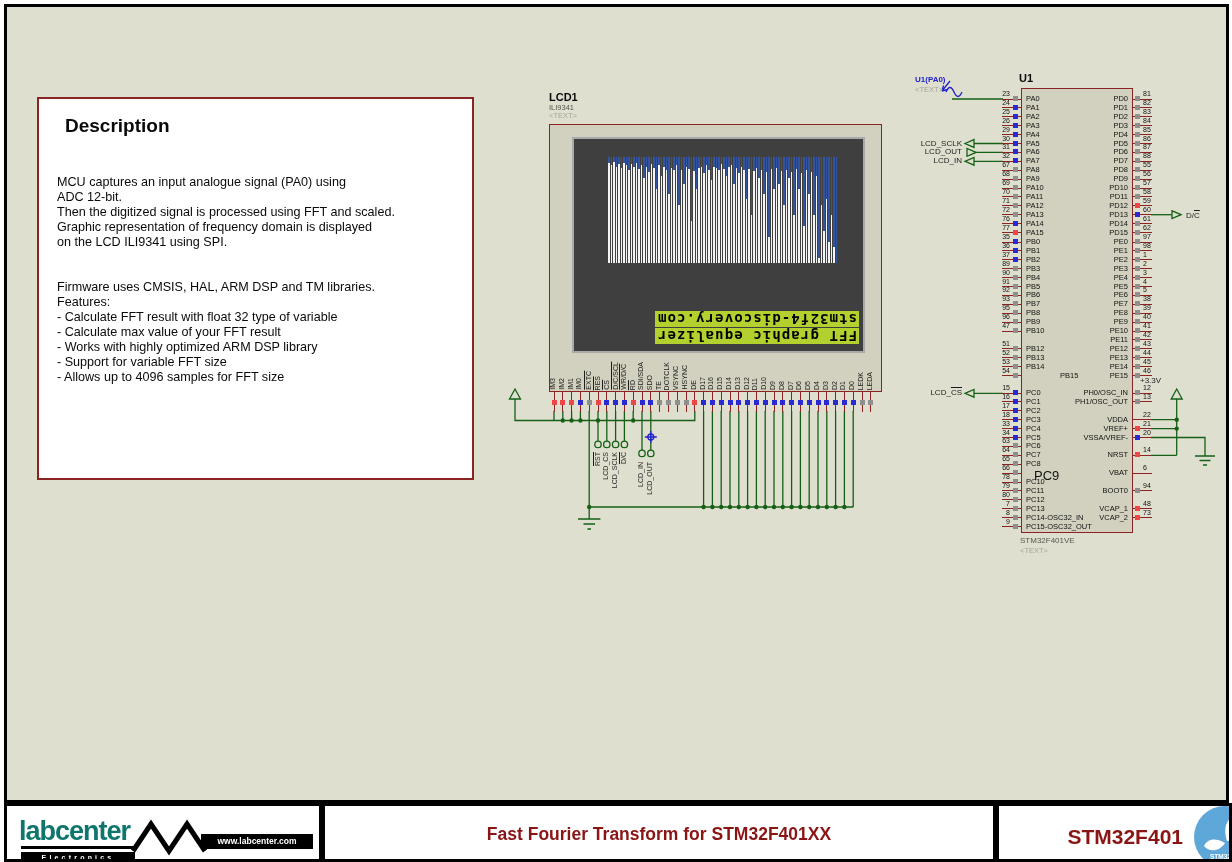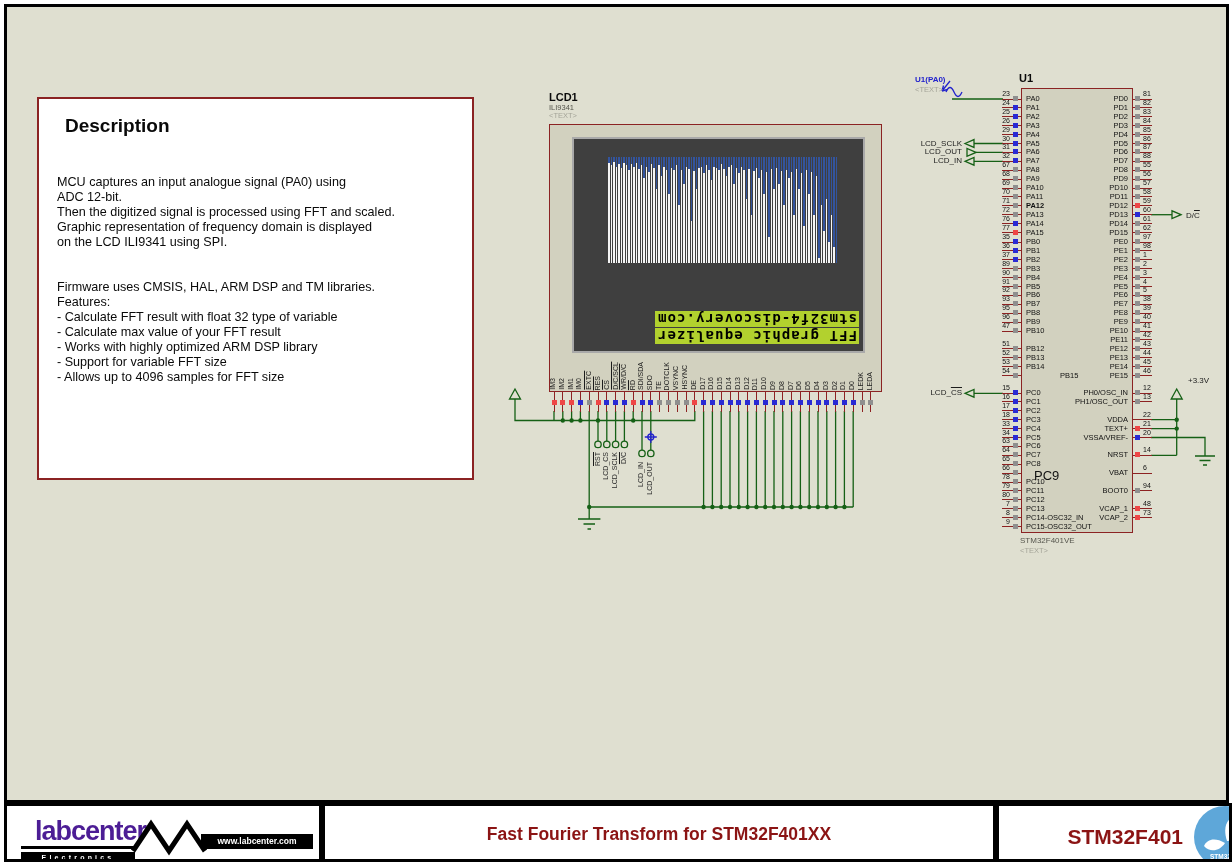--- a/index.html
+++ b/index.html
@@ -34,22 +34,22 @@
   .partname{font-size:8px;color:#55554c}
   .ph{font-size:7.5px;color:var(--label_gray,#a5a599)}
   .term-lbl{position:absolute;font-size:8px;color:#1c1c1c;white-space:nowrap}
   .ovh{text-decoration:overline}
   .footbox{position:absolute;top:803px;height:59px;background:#fff;border:3px solid #000;
            box-sizing:border-box;overflow:hidden}
   #foot-title{position:absolute;left:0;right:0;top:18px;text-align:center;font-size:17.5px;
               font-weight:bold;color:var(--accent,#8b1414)}
   #foot-url{position:absolute;left:0;right:0;top:44px;text-align:center;font-size:9px;
             color:var(--accent,#8b1414)}
-  #brand-name{position:absolute;left:28px;top:10px;font-size:27px;font-weight:800;
-              letter-spacing:-1px;color:#4c1d95}
+  #brand-name{position:absolute;left:12px;top:10px;font-size:27px;font-weight:800;
+              letter-spacing:-1px;color:#0f766e}
   #brand-underline{position:absolute;left:14px;top:40px;width:114px;height:3px;background:#000}
   #brand-url{position:absolute;left:194px;top:28px;width:112px;height:15px;background:#000;
              color:#fff;font-size:8.5px;font-weight:bold;line-height:15px;text-align:center}
   #brand-sub{position:absolute;left:14px;top:46px;width:114px;height:11px;background:#000;
              color:#fff;font-size:7px;font-weight:bold;letter-spacing:3.2px;text-align:center;line-height:11px}
   #chip-label{position:absolute;right:46px;top:19px;font-size:21px;font-weight:bold;
               color:var(--accent,#8b1414)}
 </style>
 </head>
 <body>
@@ -431,21 +431,21 @@
   <div class="abs partname" style="left:1020px;top:536px">STM32F401VE</div>
   <div class="abs ph" style="left:1020px;top:546px">&lt;TEXT&gt;</div>
 
   <div class="abs" style="left:915px;top:75px;font-size:8px;font-weight:bold;color:var(--term_blue,#2222cc)">U1(PA0)</div>
   <div class="abs ph" style="left:915px;top:85px">&lt;TEXT&gt;</div>
   <div class="term-lbl" style="right:270px;top:138.5px">LCD_SCLK</div>
   <div class="term-lbl" style="right:270px;top:147.4px">LCD_OUT</div>
   <div class="term-lbl" style="right:270px;top:156.3px">LCD_IN</div>
   <div class="term-lbl" style="right:270px;top:388.3px"><span>LCD_</span><span class="ovh">CS</span></div>
   <div class="term-lbl" style="left:1186px;top:210.5px"><span>D/</span><span class="ovh">C</span></div>
-  <div class="term-lbl" style="left:1188px;top:376px">+3.3V</div>
+  <div class="term-lbl" style="left:1140px;top:376px">+3.3V</div>
 
   <div id="schem" class="abs" style="left:0;top:0;width:1232px;height:862px">
       <div class="vl" style="left: 549px; bottom: 472px;">IM3</div>
       <div style="position: absolute; left: 553.5px; top: 392px; width: 1px; height: 20px; background: var(--stub);"></div>
       <div style="position: absolute; left: 551.5px; top: 399.5px; width: 5px; height: 5px; background: var(--sq_red);"></div>
       <div class="vl" style="left: 557.8px; bottom: 472px;">IM2</div>
       <div style="position: absolute; left: 562.3px; top: 392px; width: 1px; height: 20px; background: var(--stub);"></div>
       <div style="position: absolute; left: 560.3px; top: 399.5px; width: 5px; height: 5px; background: var(--sq_red);"></div>
       <div class="vl" style="left: 566.6px; bottom: 472px;">IM1</div>
       <div style="position: absolute; left: 571.1px; top: 392px; width: 1px; height: 20px; background: var(--stub);"></div>
@@ -650,21 +650,21 @@
       <div style="position: absolute; left: 985px; top: 187.9px; width: 25px; text-align: right; font-size: 7px;">70</div>
       <div style="position: absolute; left: 1012.5px; top: 193.9px; width: 5px; height: 5px; background: var(--sq_gray);"></div>
       <div style="position: absolute; left: 1026px; top: 191.9px; font-size: 7.5px;">PA11</div>
       <div style="position: absolute; left: 1133px; top: 196.4px; width: 19px; height: 1px; background: var(--stub);"></div>
       <div style="position: absolute; left: 1143px; top: 187.9px; width: 25px; font-size: 7px;">58</div>
       <div style="position: absolute; left: 1134.5px; top: 193.9px; width: 5px; height: 5px; background: var(--sq_gray);"></div>
       <div style="position: absolute; right: 104px; top: 191.9px; font-size: 7.5px; text-align: right;">PD11</div>
       <div style="position: absolute; left: 1002px; top: 205.3px; width: 19px; height: 1px; background: var(--stub);"></div>
       <div style="position: absolute; left: 985px; top: 196.8px; width: 25px; text-align: right; font-size: 7px;">71</div>
       <div style="position: absolute; left: 1012.5px; top: 202.8px; width: 5px; height: 5px; background: var(--sq_gray);"></div>
-      <div style="position: absolute; left: 1026px; top: 200.8px; font-size: 7.5px; font-weight: bold;">PA12</div>
+      <div style="position: absolute; left: 1026px; top: 200.8px; font-size: 7.5px;">PA12</div>
       <div style="position: absolute; left: 1133px; top: 205.3px; width: 19px; height: 1px; background: var(--stub);"></div>
       <div style="position: absolute; left: 1143px; top: 196.8px; width: 25px; font-size: 7px;">59</div>
       <div style="position: absolute; left: 1134.5px; top: 202.8px; width: 5px; height: 5px; background: var(--sq_red);"></div>
       <div style="position: absolute; right: 104px; top: 200.8px; font-size: 7.5px; text-align: right;">PD12</div>
       <div style="position: absolute; left: 1002px; top: 214.2px; width: 19px; height: 1px; background: var(--stub);"></div>
       <div style="position: absolute; left: 985px; top: 205.7px; width: 25px; text-align: right; font-size: 7px;">72</div>
       <div style="position: absolute; left: 1012.5px; top: 211.7px; width: 5px; height: 5px; background: var(--sq_gray);"></div>
       <div style="position: absolute; left: 1026px; top: 209.7px; font-size: 7.5px;">PA13</div>
       <div style="position: absolute; left: 1133px; top: 214.2px; width: 19px; height: 1px; background: var(--stub);"></div>
       <div style="position: absolute; left: 1143px; top: 205.7px; width: 25px; font-size: 7px;">60</div>
@@ -837,21 +837,21 @@
       <div style="position: absolute; left: 1133px; top: 419.2px; width: 19px; height: 1px; background: var(--stub);"></div>
       <div style="position: absolute; left: 1143px; top: 410.7px; width: 25px; font-size: 7px;">22</div>
       <div style="position: absolute; right: 104px; top: 414.7px; font-size: 7.5px; text-align: right;">VDDA</div>
       <div style="position: absolute; left: 1002px; top: 428.1px; width: 19px; height: 1px; background: var(--stub);"></div>
       <div style="position: absolute; left: 985px; top: 419.6px; width: 25px; text-align: right; font-size: 7px;">33</div>
       <div style="position: absolute; left: 1012.5px; top: 425.6px; width: 5px; height: 5px; background: var(--sq_blue);"></div>
       <div style="position: absolute; left: 1026px; top: 423.6px; font-size: 7.5px;">PC4</div>
       <div style="position: absolute; left: 1133px; top: 428.1px; width: 19px; height: 1px; background: var(--stub);"></div>
       <div style="position: absolute; left: 1143px; top: 419.6px; width: 25px; font-size: 7px;">21</div>
       <div style="position: absolute; left: 1134.5px; top: 425.6px; width: 5px; height: 5px; background: var(--sq_red);"></div>
-      <div style="position: absolute; right: 104px; top: 423.6px; font-size: 7.5px; text-align: right;">TEXT+</div>
+      <div style="position: absolute; right: 104px; top: 423.6px; font-size: 7.5px; text-align: right;">VREF+</div>
       <div style="position: absolute; left: 1002px; top: 437px; width: 19px; height: 1px; background: var(--stub);"></div>
       <div style="position: absolute; left: 985px; top: 428.5px; width: 25px; text-align: right; font-size: 7px;">34</div>
       <div style="position: absolute; left: 1012.5px; top: 434.5px; width: 5px; height: 5px; background: var(--sq_blue);"></div>
       <div style="position: absolute; left: 1026px; top: 432.5px; font-size: 7.5px;">PC5</div>
       <div style="position: absolute; left: 1133px; top: 437px; width: 19px; height: 1px; background: var(--stub);"></div>
       <div style="position: absolute; left: 1143px; top: 428.5px; width: 25px; font-size: 7px;">20</div>
       <div style="position: absolute; left: 1134.5px; top: 434.5px; width: 5px; height: 5px; background: var(--sq_blue);"></div>
       <div style="position: absolute; right: 104px; top: 432.5px; font-size: 7.5px; text-align: right;">VSSA/VREF-</div>
       <div style="position: absolute; left: 1002px; top: 445.9px; width: 19px; height: 1px; background: var(--stub);"></div>
       <div style="position: absolute; left: 985px; top: 437.4px; width: 25px; text-align: right; font-size: 7px;">63</div>

